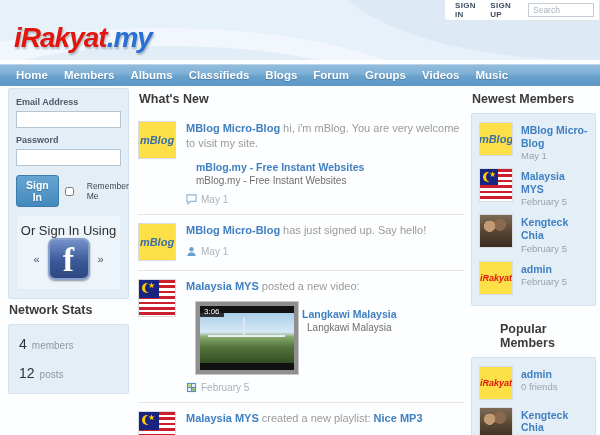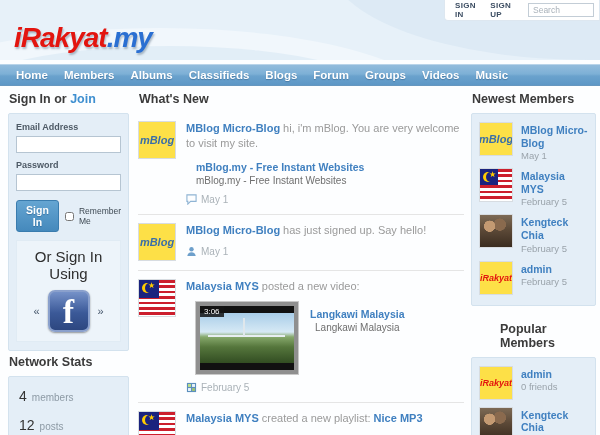--- a/index.html
+++ b/index.html
@@ -59,24 +59,24 @@
   
   .fld-label { font-size:9px; color:#4e5a66; margin-bottom:2px;font-weight:bold; }
   .fld-input { width:100%; height:17px; border:1px solid #b6c5d2; background:#fff; margin-bottom:7px; padding:0 3px; font-size:10px; }
   .btn-row { display:flex; align-items:center; gap:6px; margin:2px 0 8px 0; }
   .btn-signin {
     background:linear-gradient(180deg,#65a5d2 0%,#4589bc 100%);
     border:1px solid #3a7cae; border-radius:3px; color:#fff; font-weight:bold;
     font-size:10.5px; padding:3px 9px; cursor:pointer; text-shadow:0 1px 1px rgba(0,40,80,.3);
     font-family:"Liberation Sans",sans-serif;
   }
-  .remember { display:flex; align-items:center; gap:5px; font-size:8.5px; color:#3d4852;justify-content:space-between; }
+  .remember { display:flex; align-items:center; gap:13px; font-size:8.5px; color:#3d4852;justify-content:space-between; }
   .remember input { width:9px; height:9px; margin:0; }
   .fb-panel { background:#edf4fa; border:1px solid #e0ebf4; padding:7px 2px 9px 2px; text-align:center; }
-  .fb-or { font-size:15px; color:#2e2e2e; margin-bottom:8px; }
+  .fb-or { font-size:13px; color:#2e2e2e; }
   .fb-row { display:flex; align-items:center; justify-content:center; gap:8px; }
   .fb-arrow { color:#44556a; font-size:11px; cursor:pointer; }
   .fb-icon {
     width:42px; height:42px; border-radius:7px; cursor:pointer;
     background:linear-gradient(180deg,#7591c8 0%,#3b5998 55%,#2d4780 100%);
     border:2px solid #8aa0cc; box-shadow:0 1px 2px rgba(0,0,0,.4);
     color:#fff; font-weight:bold; font-size:34px; font-family:"Liberation Serif",serif;
     line-height:40px; text-align:center;
   }
   
@@ -107,21 +107,21 @@
   .e-author { color:#4080c0; font-weight:bold; cursor:pointer; }
   .e-action { color:#9a9a9a; margin-left:3px; }
   .e-link { color:#4080c0; font-weight:bold; margin-left:3px; cursor:pointer; }
   .attach { margin:10px 0 0 10px; }
   .attach-title { font-size:10.5px; font-weight:bold; color:#4080c0; cursor:pointer; }
   .attach-desc { font-size:10px; color:#6e6e6e; margin-top:2px; }
   .date-row { display:flex; align-items:center; gap:4px; margin-top:8px; }
   .date-txt { font-size:10px; color:#aab2b8; }
   .plain-txt { font-size:10.5px; color:#4a4a4a; margin:8px 0 0 10px; }
   
-  .vid-wrap { display:flex; gap:12px; margin:8px 0 0 10px; }
+  .vid-wrap { display:flex; gap:4px; margin:8px 0 0 10px; }
   .vid-frame { width:102px; height:72px; border:4px solid #8f8f8f; outline:1px solid #c9c9c9;
     background:#111; position:relative; flex:0 0 auto; cursor:pointer; }
   .vid-img { position:absolute; left:0; right:0; top:7px; bottom:7px;
     background:linear-gradient(180deg,#a9cde8 0%,#d6e9f5 38%,#86a86b 48%,#55763c 68%,#324d22 100%); }
   .vid-img::before { content:""; position:absolute; left:8%; right:10%; top:44%; height:2px; background:#e8eef2; }
   .vid-img::after { content:""; position:absolute; left:46%; top:10%; width:2px; height:36%; background:#dfe7ec; }
   .vid-dur { position:absolute; top:0; left:0; background:rgba(20,20,20,.85); color:#fff;
     font-size:8px; padding:1px 4px; z-index:2; }
   .vid-meta { padding-top:6px;text-align:center; }
   
@@ -156,21 +156,20 @@
   <div class="nav-item">Albums</div>
   <div class="nav-item">Classifieds</div>
   <div class="nav-item">Blogs</div>
   <div class="nav-item">Forum</div>
   <div class="nav-item">Groups</div>
   <div class="nav-item">Videos</div>
   <div class="nav-item">Music</div>
 </div>
 
 <div class="col-left">
-  <div class="sec-title"><span>Sign In or</span> <span class="join">Join</span></div>
 
   <div class="panel">
     <div class="fld-label">Email Address</div>
     <input class="fld-input" type="text" style="">
     <div class="fld-label">Password</div>
     <input class="fld-input" type="password" style="">
     <div class="btn-row">
       <button class="btn-signin">Sign In</button>
       <label class="remember">
         <input type="checkbox" style="">

